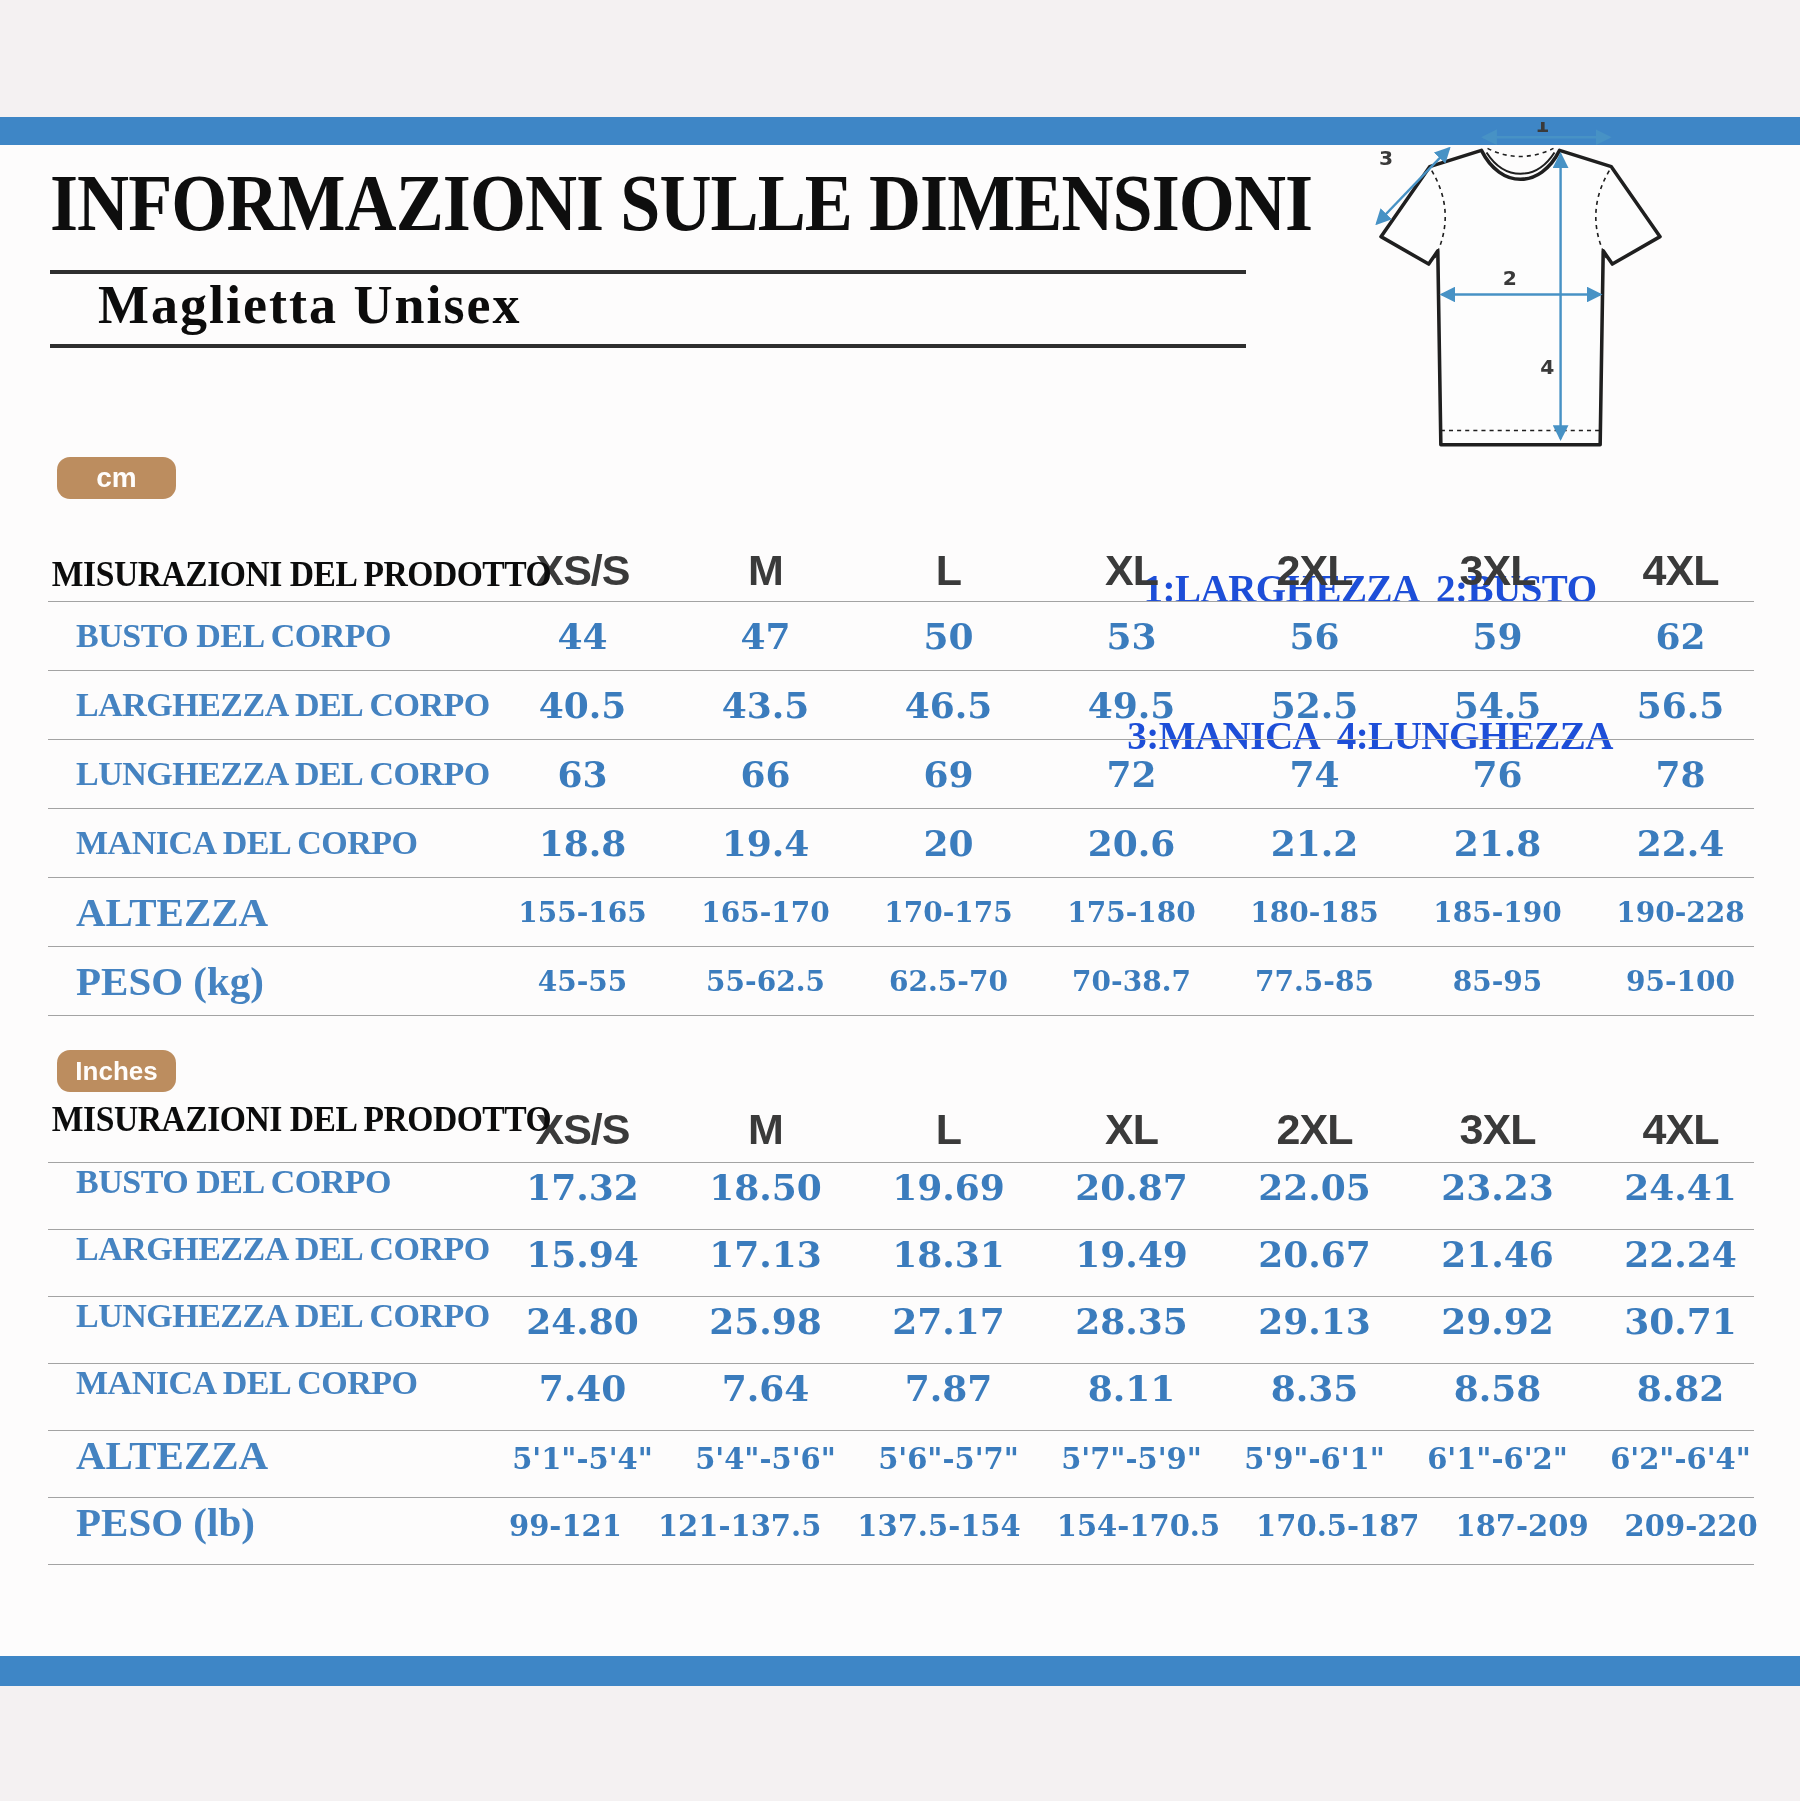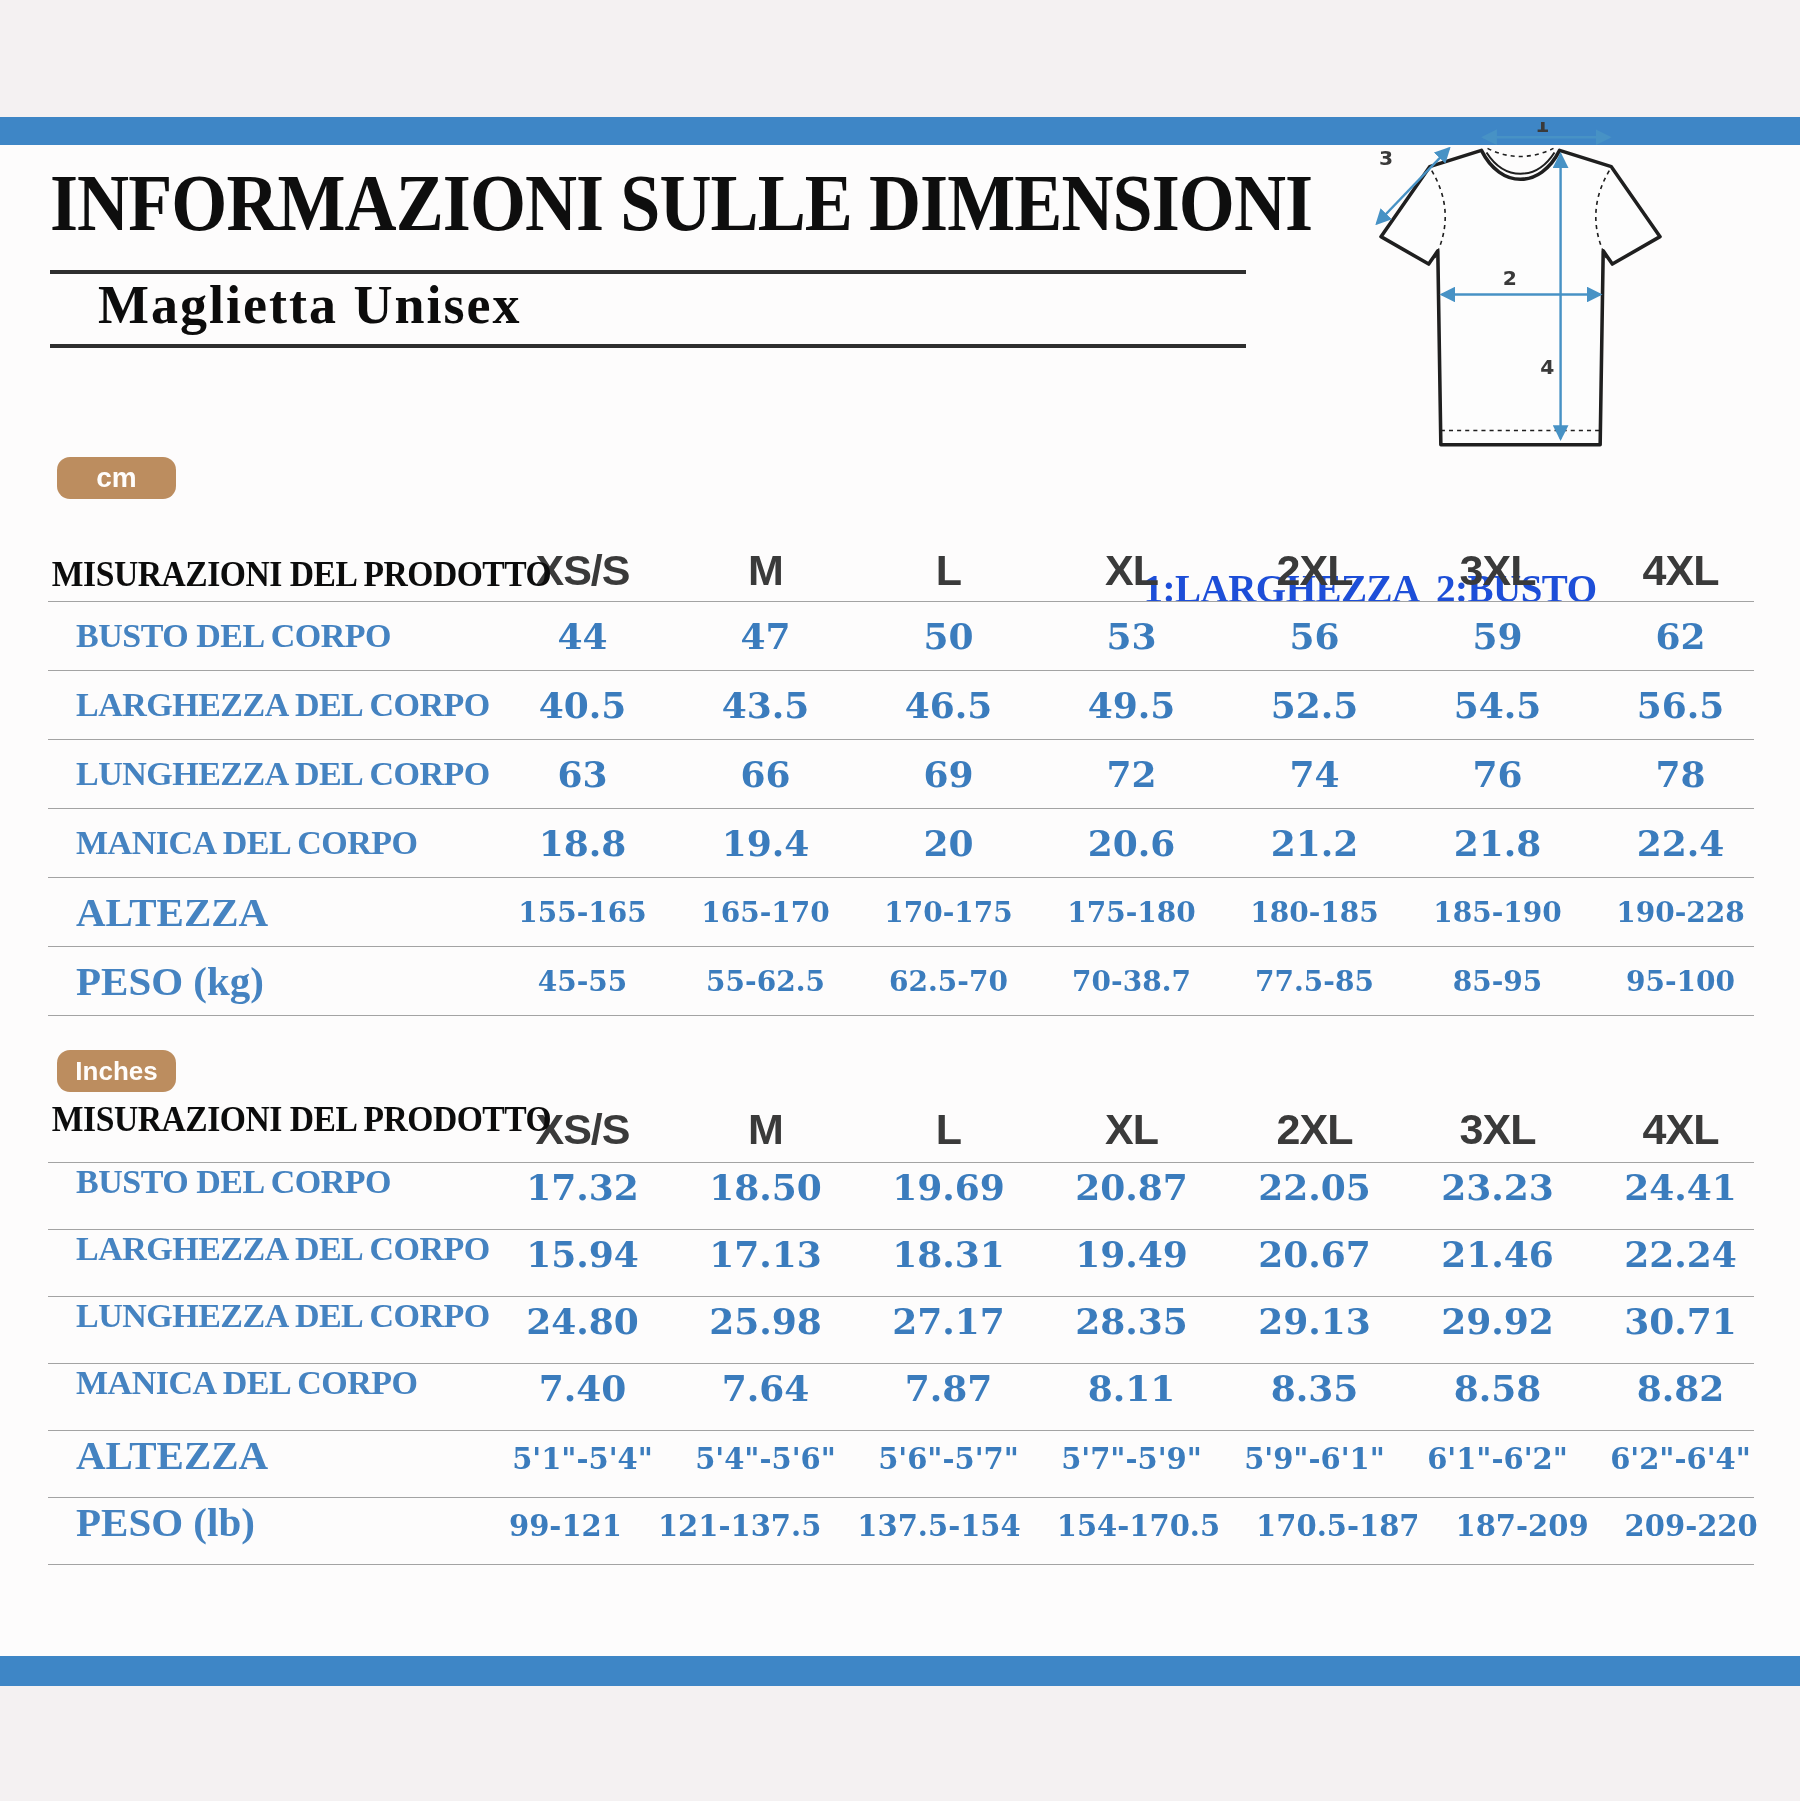--- a/index.html
+++ b/index.html
@@ -91,20 +91,21 @@
     <g fill="#3a3a3a" font-family="DejaVu Sans, sans-serif" font-size="20" font-weight="700">
       <text x="172" y="10" text-anchor="middle">1</text>
       <text x="140" y="161" text-anchor="middle">2</text>
       <text x="25" y="42" text-anchor="end">3</text>
       <text x="184" y="248" text-anchor="end">4</text>
     </g>
   </svg>
 
   <div class="legend">
     <div>1:LARGHEZZA  2:BUSTO</div>
+    <div>3:MANICA  4:LUNGHEZZA</div>
   </div>
 
   <div class="badge cm">cm</div>
   <div class="size-table t1">
       <div class="trow thead">
         <div class="hlabel">MISURAZIONI DEL PRODOTTO</div>
         <div class="tsize">XS/S</div>
         <div class="tsize">M</div>
         <div class="tsize">L</div>
         <div class="tsize">XL</div>

